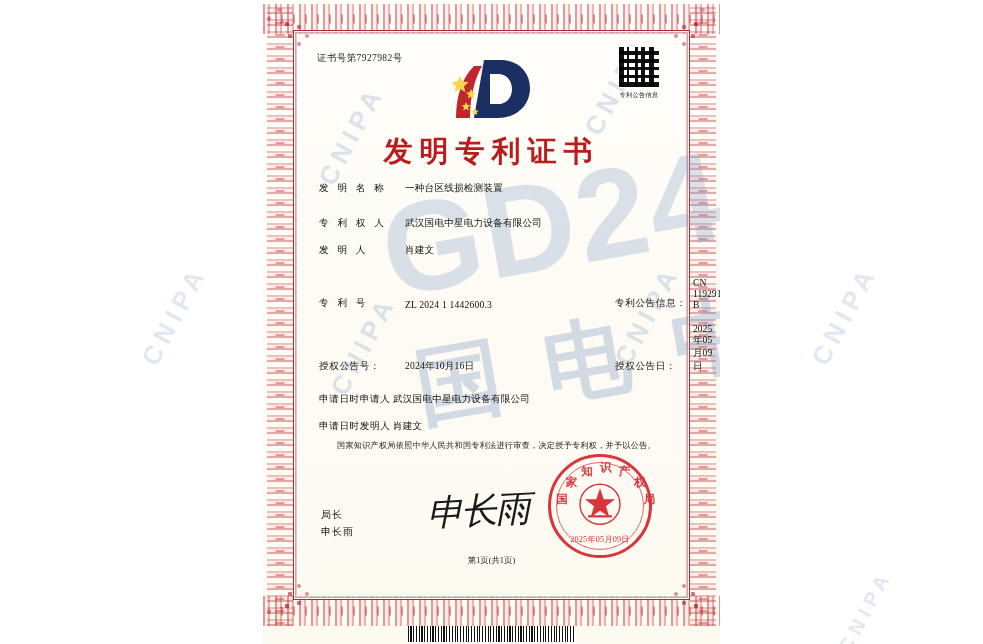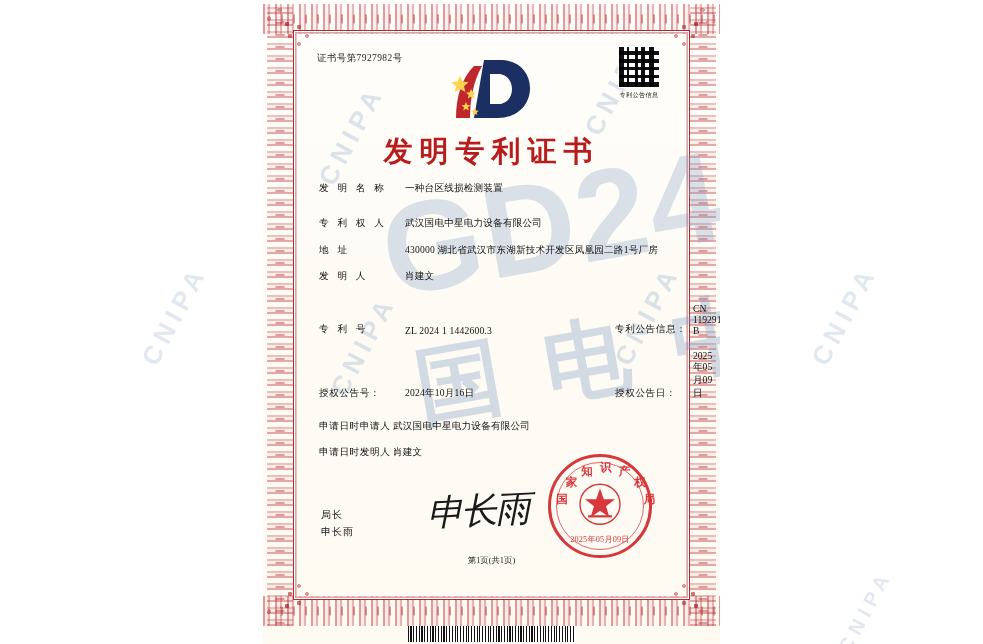--- a/index.html
+++ b/index.html
@@ -368,24 +368,20 @@
       <div class="fields">
         <div class="row">
           <div class="label">发 明 名 称</div>
           <div class="value">一种台区线损检测装置</div>
         </div>
         <div class="row" style="margin-top:22px">
           <div class="label">专 利 权 人</div>
           <div class="value">武汉国电中星电力设备有限公司</div>
         </div>
         <div class="row">
-          <div class="label">地        址</div>
-          <div class="value">430000 湖北省武汉市东湖新技术开发区凤凰园二路1号厂房</div>
-        </div>
-        <div class="row">
           <div class="label">发  明  人</div>
           <div class="value">肖建文</div>
         </div>
         <div class="row split" style="margin-top:20px">
           <div class="label">专 利 号</div>
           <div class="value">ZL 2024 1 1442600.3</div>
           <div class="label2">专利公告信息：</div>
           <div class="value2">CN 119291339 B</div>
         </div>
         <div class="row split">
@@ -398,20 +394,21 @@
           <div class="label tight" style="flex:0 0 74px;width:74px">申请日时申请人：</div>
           <div class="value">武汉国电中星电力设备有限公司</div>
         </div>
         <div class="row">
           <div class="label tight" style="flex:0 0 74px;width:74px">申请日时发明人：</div>
           <div class="value">肖建文</div>
         </div>
       </div>
 
       <div class="legal">
+        <p>国家知识产权局依照中华人民共和国专利法进行审查，决定授予专利权，并予以公告。</p>
       </div>
 
       <div class="sign-area">
         <div class="director">
           <div>局长</div>
           <div>申长雨</div>
         </div>
         <div class="signature">申长雨</div>
 
         <div class="seal">

